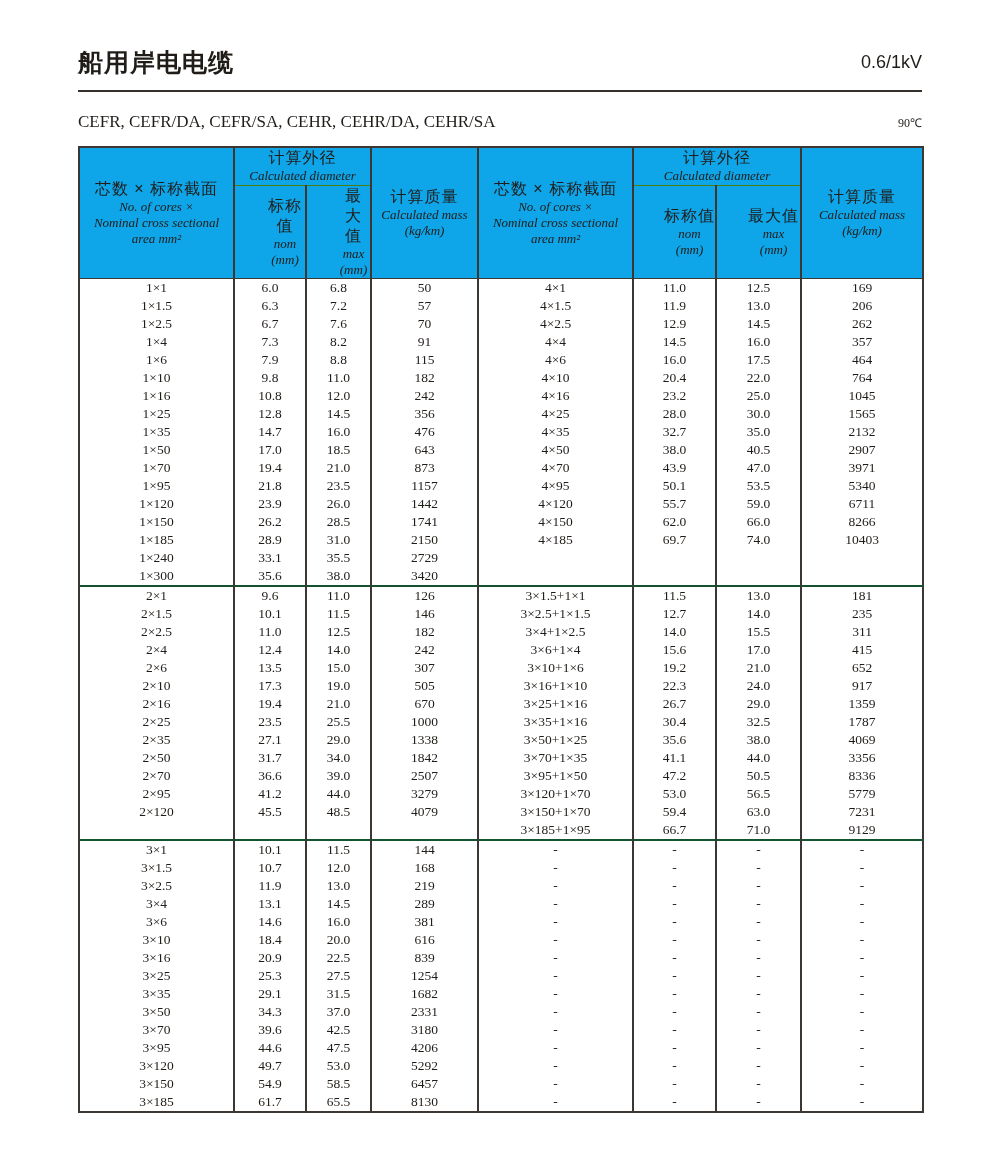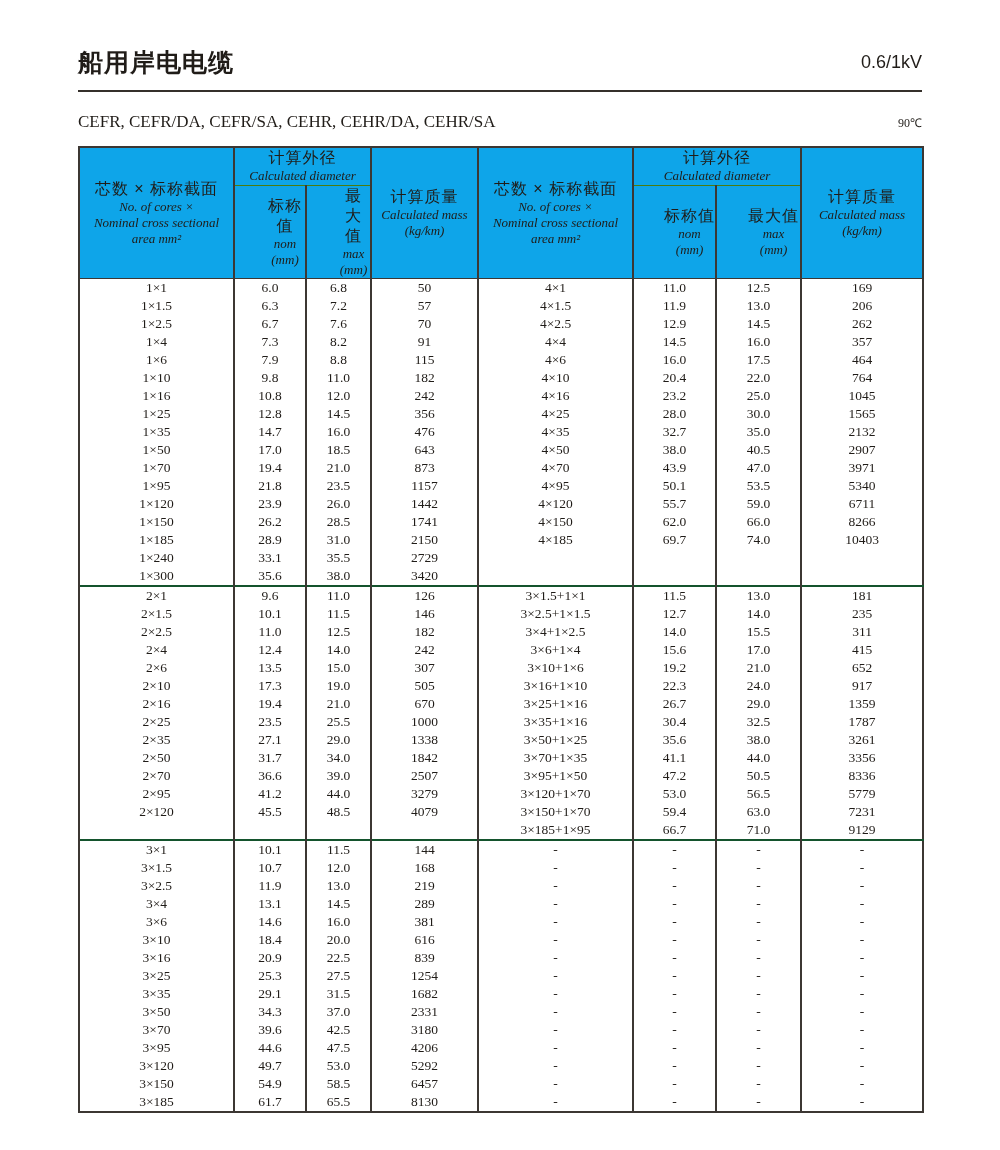--- a/index.html
+++ b/index.html
@@ -411,21 +411,21 @@
           <td>1787</td>
         </tr>
         <tr>
           <td>2×35</td>
           <td>27.1</td>
           <td>29.0</td>
           <td>1338</td>
           <td>3×50+1×25</td>
           <td>35.6</td>
           <td>38.0</td>
-          <td>3261</td>
+          <td>4069</td>
         </tr>
         <tr>
           <td>2×50</td>
           <td>31.7</td>
           <td>34.0</td>
           <td>1842</td>
           <td>3×70+1×35</td>
           <td>41.1</td>
           <td>44.0</td>
           <td>3356</td>

